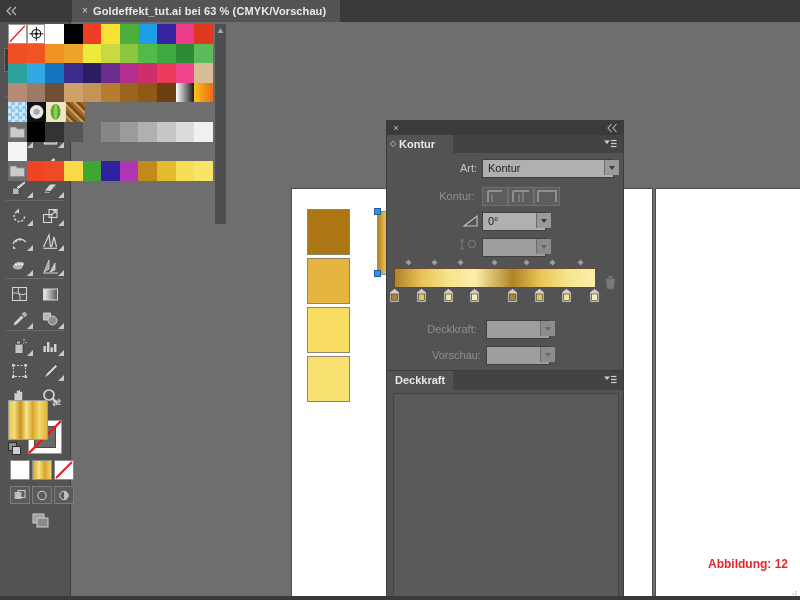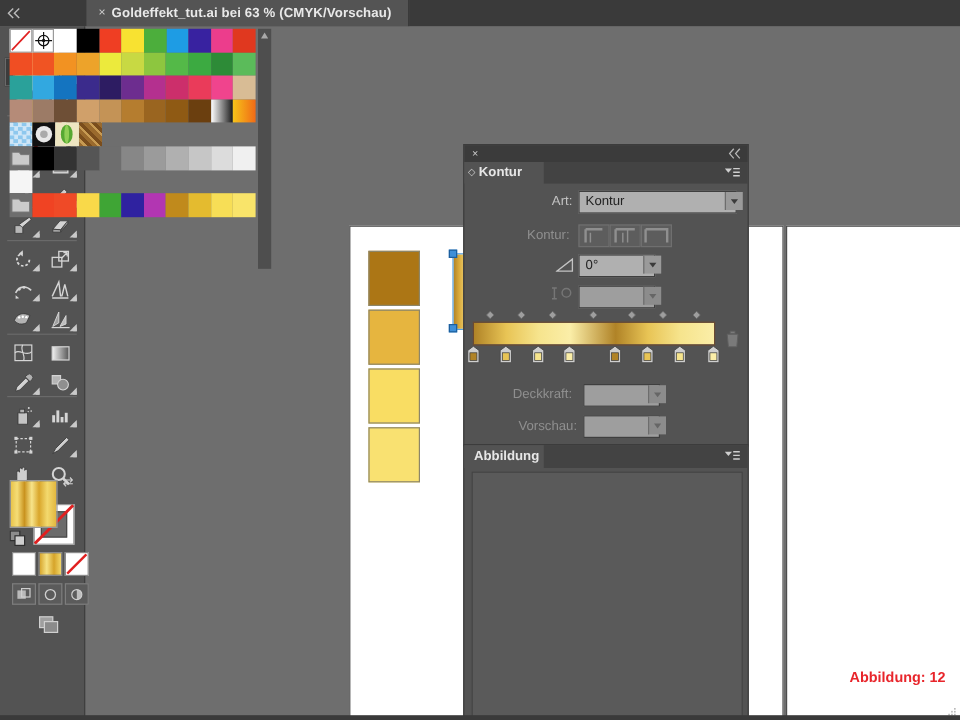--- a/index.html
+++ b/index.html
@@ -574,21 +574,21 @@
         <rect x="2.2" y="4.8" width="1.4" height="1.4"></rect>
         <rect x="4.6" y="4.8" width="1.4" height="1.4"></rect>
         <rect x="7" y="4.8" width="1.4" height="1.4"></rect>
       </g>
     </svg>
 </div>
 
 <div id="sw-panel" class="abs">
   <div id="sw-tabstrip" class="abs"></div>
   <div id="sw-tab" class="abs"></div>
-  <div id="sw-tab-label" class="abs">Abbildung</div>
+  <div id="sw-tab-label" class="abs">Deckkraft</div>
   <div id="sw-menu" class="abs">
     <svg width="14" height="11" viewBox="0 0 14 11">
         <path d="M1 1.5 L7 1.5 L4 5 Z" fill="#cfcfcf"></path>
         <g stroke="#cfcfcf" stroke-width="1.2">
           <line x1="8" y1="1.5" x2="13.5" y2="1.5"></line>
           <line x1="8" y1="4.5" x2="13.5" y2="4.5"></line>
           <line x1="8" y1="7.5" x2="13.5" y2="7.5"></line>
         </g>
       </svg>
   </div>

